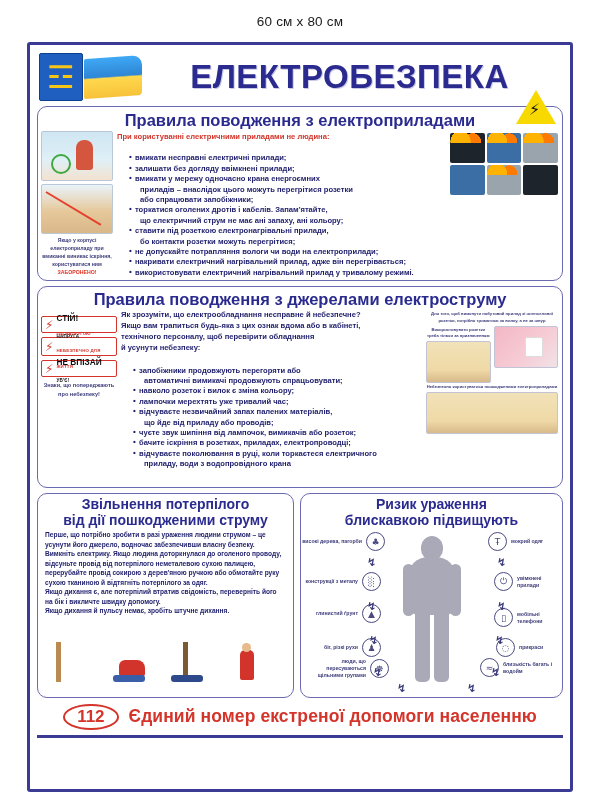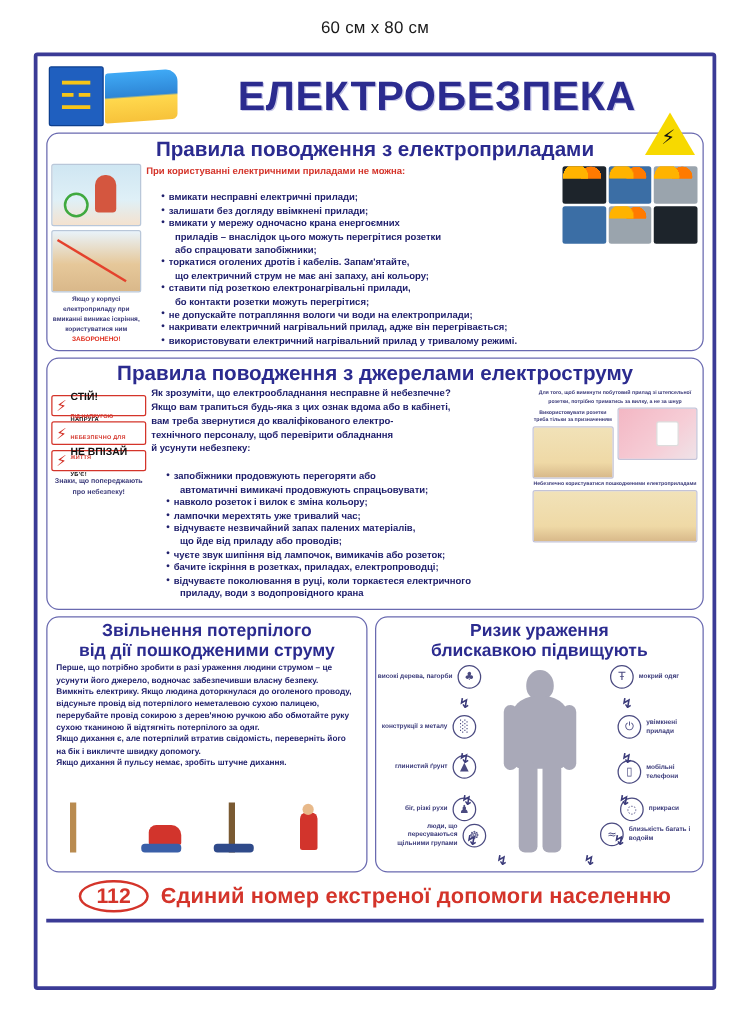--- a/index.html
+++ b/index.html
@@ -257,21 +257,21 @@
       <div class="hazard-bolt">⚡</div>
     </div>
     <div class="panel-title">Правила поводження з електроприладами</div>
     <div class="s1-body">
       <div class="s1-left">
         <div class="thumb t-kitchen"></div>
         <div class="thumb t-socket"></div>
         <div class="cap"><span>Якщо у корпусі електроприладу при вмиканні виникає іскріння, користуватися ним </span><span class="danger">ЗАБОРОНЕНО!</span></div>
       </div>
       <div class="s1-mid">
-        <div class="lead">При користуванні електричними приладами не можна:</div>
+        <div class="lead">При користуванні електричними приладами не людина:</div>
         <ul class="rules" id="s1-rules">
             <li>вмикати несправні електричні прилади;</li>
             <li>залишати без догляду ввімкнені прилади;</li>
             <li>вмикати у мережу одночасно крана енергоємних</li>
             <li class="cont">приладів – внаслідок цього можуть перегрітися розетки</li>
             <li class="cont">або спрацювати запобіжники;</li>
             <li>торкатися оголених дротів і кабелів. Запам'ятайте,</li>
             <li class="cont">що електричний струм не має ані запаху, ані кольору;</li>
             <li>ставити під розеткою електронагрівальні прилади,</li>
             <li class="cont">бо контакти розетки можуть перегрітися;</li>
@@ -316,21 +316,20 @@
               <span class="bolt">⚡</span>
               <span class="txt"><span class="l1">НЕ ВПІЗАЙ</span><br><span class="l2">УБ'Є!</span></span>
             </div>
           </div>
         <div class="sign-note">Знаки, що попереджають про небезпеку!</div>
       </div>
       <div class="s2-mid">
         <div class="intro" id="s2-intro">
             <div>Як зрозуміти, що електрообладнання несправне й небезпечне?</div>
             <div>Якщо вам трапиться будь-яка з цих ознак вдома або в кабінеті,</div>
-            <div>вам треба звернутися до кваліфікованого електро-</div>
             <div>технічного персоналу, щоб перевірити обладнання</div>
             <div>й усунути небезпеку:</div>
           </div>
         <ul class="rules" id="s2-rules">
             <li>запобіжники продовжують перегоряти або</li>
             <li class="cont">автоматичні вимикачі продовжують спрацьовувати;</li>
             <li>навколо розеток і вилок є зміна кольору;</li>
             <li>лампочки мерехтять уже тривалий час;</li>
             <li>відчуваєте незвичайний запах палених матеріалів,</li>
             <li class="cont">що йде від приладу або проводів;</li>

